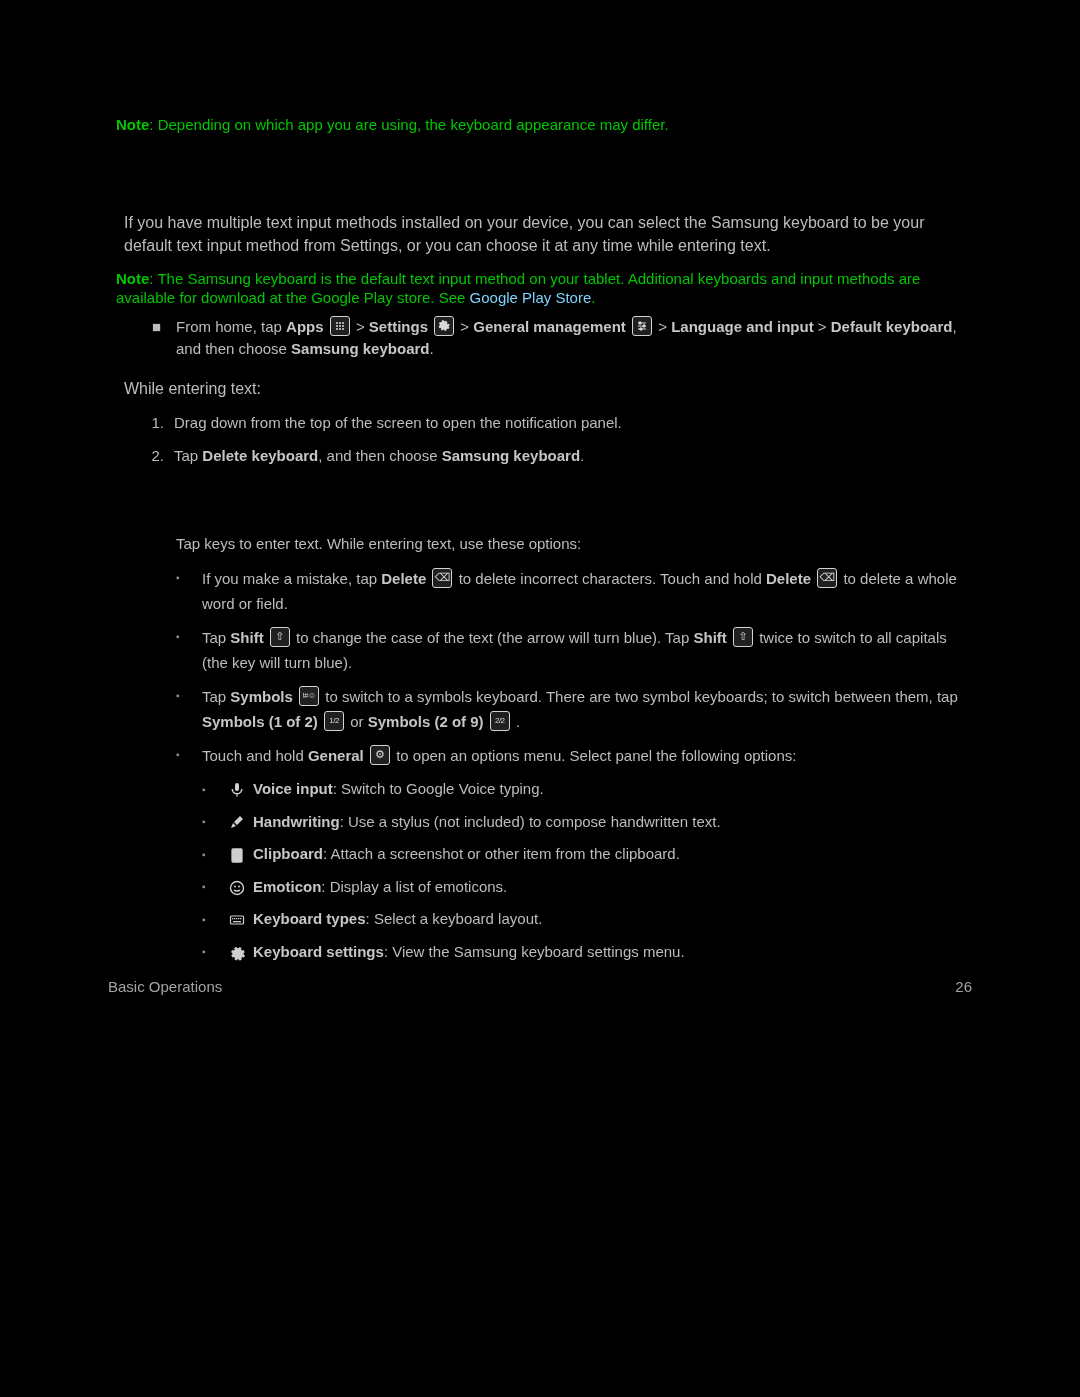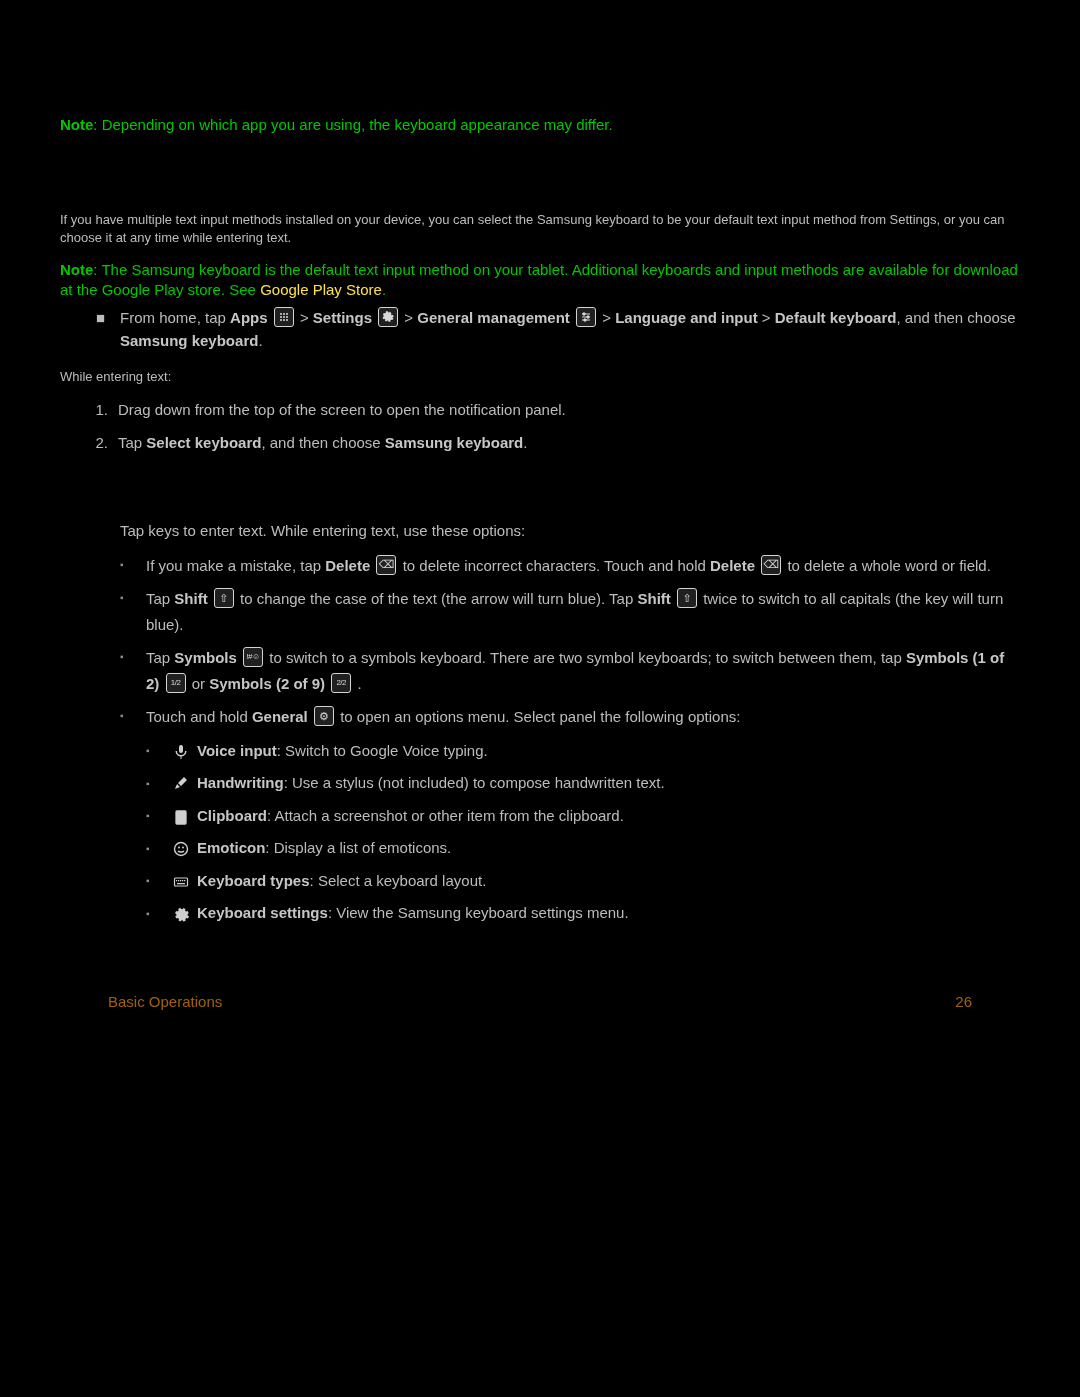--- a/index.html
+++ b/index.html
@@ -8,21 +8,21 @@
     background: #000;
     color: #bcbcbc;
     font-family: Arial, Helvetica, sans-serif;
     width: 1080px;
   }
   .page {
     position: relative;
     width: 1080px;
     height: 1038px;
     box-sizing: border-box;
-    padding: 0 60px; 
+    padding: 0 116px; 
   }
   .content {
     padding-top: 115px;
   }
   .note-line {
     color: #00c700;
     font-size: 15px;
     line-height: 1.3;
     margin-bottom: 8px;
   }
@@ -36,26 +36,26 @@
     letter-spacing: 0.3px;
   }
   .sub-section-title {
     color: #e8e8e8;
     font-size: 19px;
     margin: 28px 0 14px 0;
     letter-spacing: 0.2px;
   }
   p.body {
     color: #bcbcbc;
-    font-size: 13px;
+    font-size: 16px;
     line-height: 1.45;
-    margin: 0 0 12px 0;
+    margin: 0 0 12px 8px;
   }
   a.link {
-    color: #fde047;
+    color: #7dd3fc;
     text-decoration: none;
   }
   .bullet-block {
     display: flex;
     align-items: flex-start;
     margin: 6px 0 10px 36px;
     font-size: 15px;
     line-height: 1.5;
     color: #bcbcbc;
   }
@@ -112,27 +112,27 @@
   }
   .opt-icon-slot {
     width: 22px;
     flex-shrink: 0;
     text-align: left;
     margin-right: 3px;
   }
   b { color: #c6c6c6; font-weight: bold; }
   .footer {
     position: absolute;
-    bottom: 28px;
+    bottom: 43px;
     left: 108px;
     right: 108px;
     display: flex;
     justify-content: space-between;
     font-size: 15px;
-    color: #a16207;
+    color: #a3a3a3;
   }
   
   .ibox {
     display: inline-flex;
     align-items: center;
     justify-content: center;
     vertical-align: middle;
     width: 18px;
     height: 18px;
     border: 1px solid #d4d4d4;
@@ -215,21 +215,21 @@
 
     <p class="body" style="margin-top:16px;">While entering text:</p>
 
     <div class="num-block">
       <div class="num-mark">1.</div>
       <div class="bullet-text">Drag down from the top of the screen to open the notification panel.</div>
     </div>
     <div class="num-block">
       <div class="num-mark">2.</div>
       <div class="bullet-text">
-        <span>Tap </span><b>Select keyboard</b><span>, and then choose </span><b>Samsung keyboard</b><span>.</span>
+        <span>Tap </span><b>Delete keyboard</b><span>, and then choose </span><b>Samsung keyboard</b><span>.</span>
       </div>
     </div>
 
     <div class="sub-section-title" style="visibility:hidden; height:24px;">Use Samsung Keyboard to Enter Text</div>
 
     <div class="bullet-block" style="margin-left:36px;">
       <div class="bullet-mark">&nbsp;</div>
       <div class="bullet-text">Tap keys to enter text. While entering text, use these options:</div>
     </div>
 

